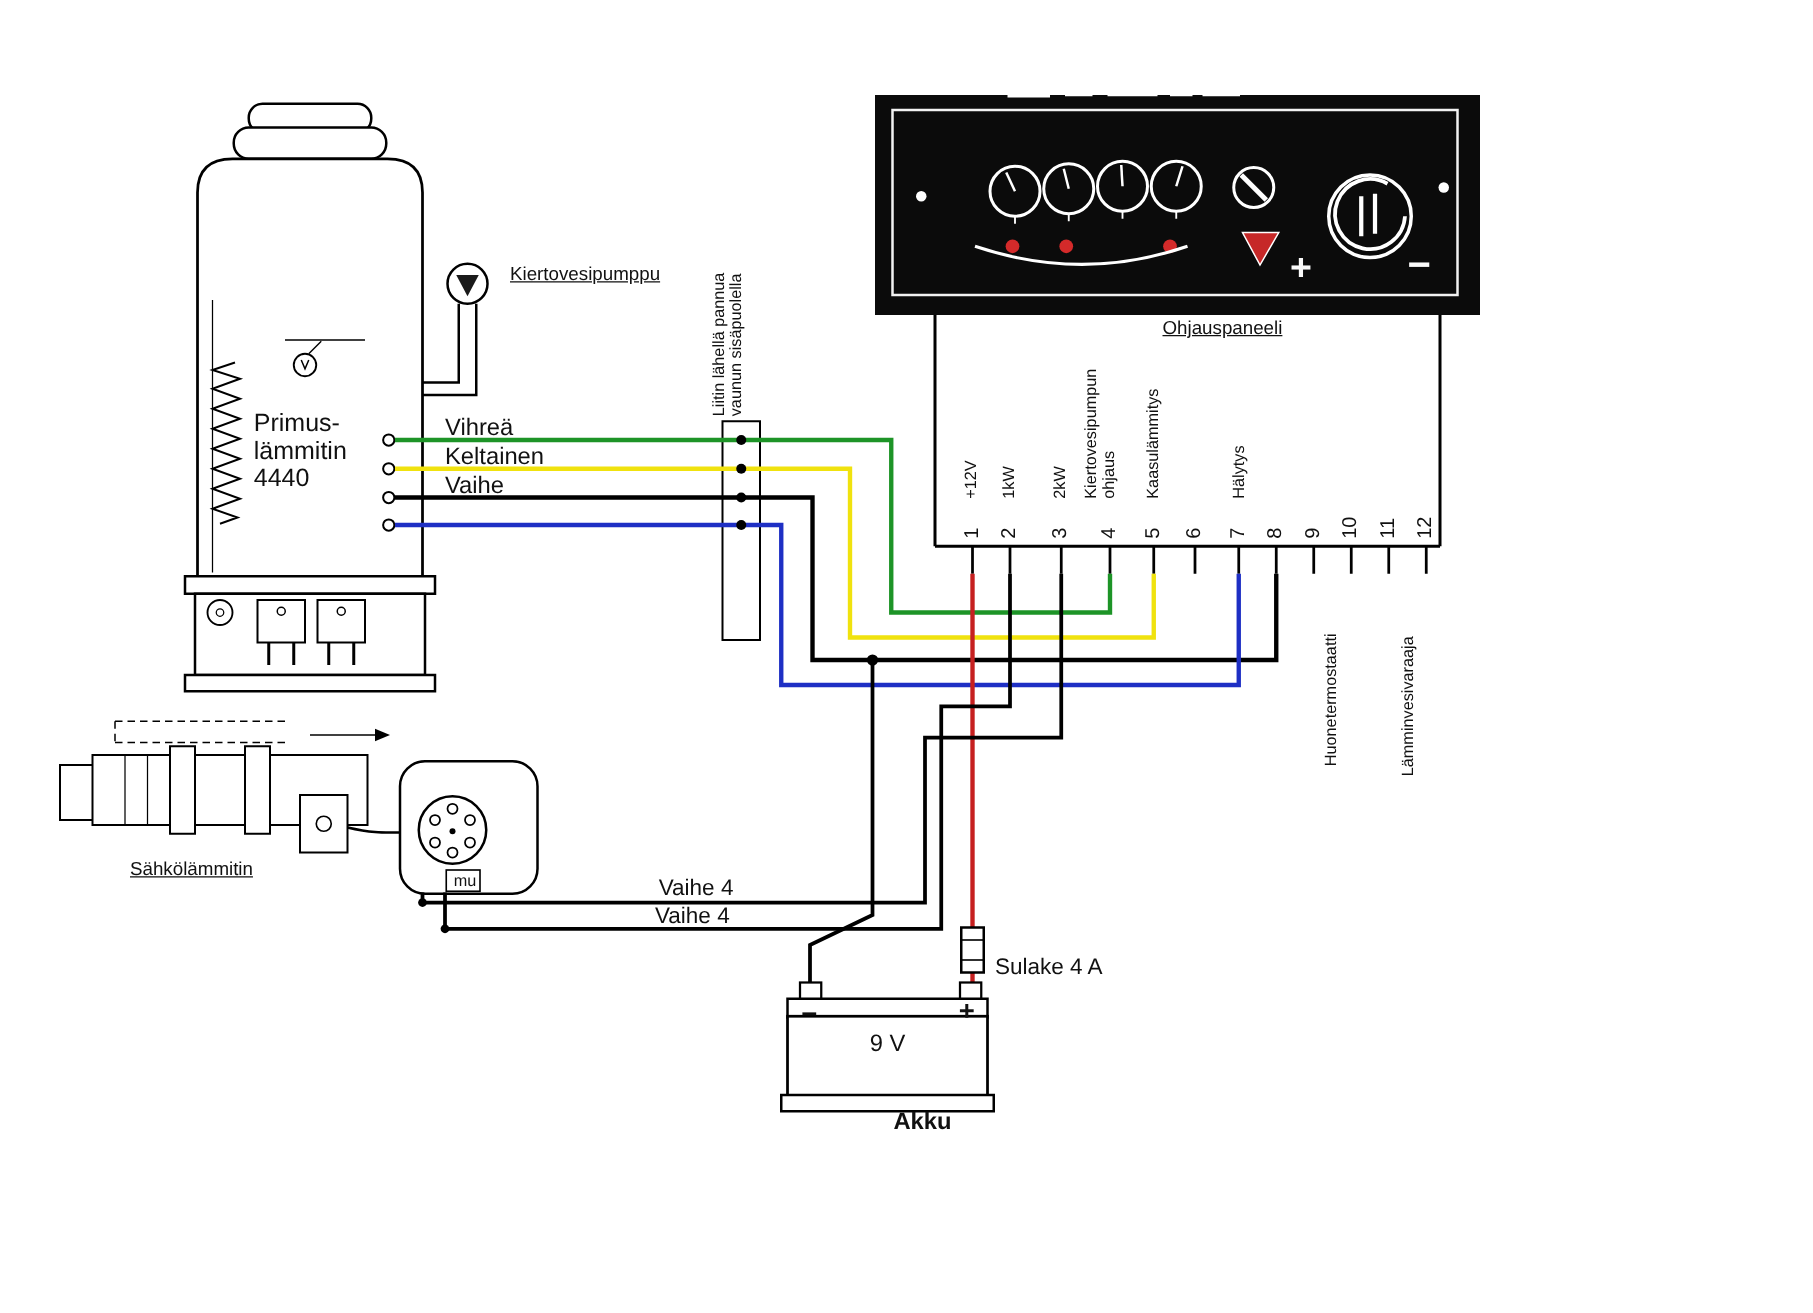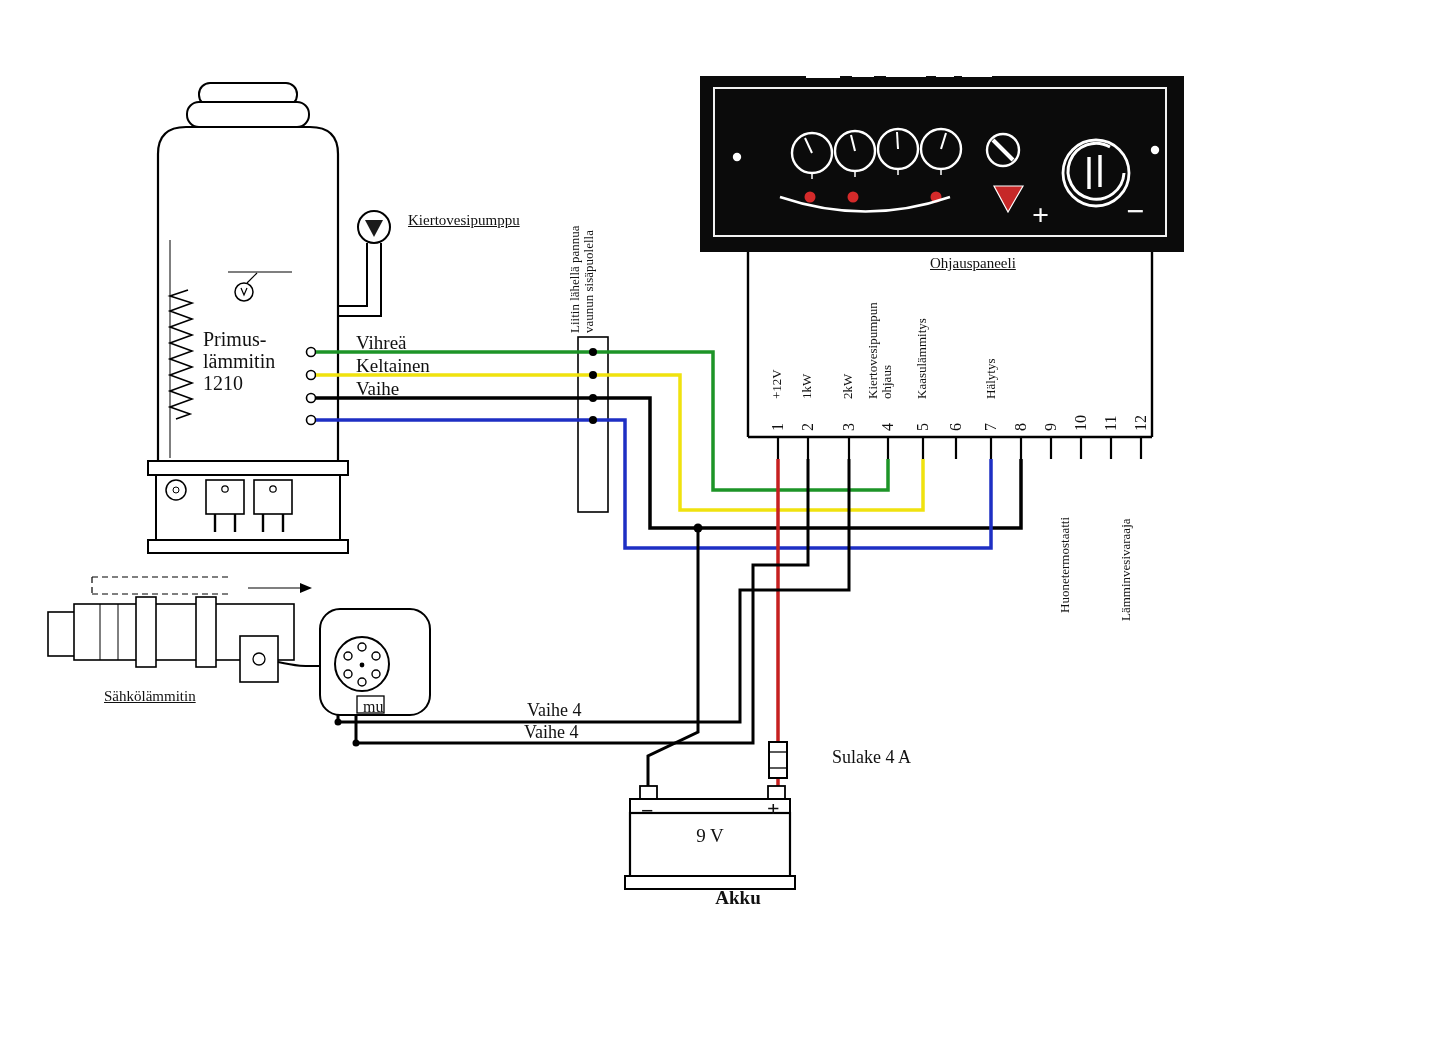--- a/index.html
+++ b/index.html
@@ -1,27 +1,27 @@
 <!DOCTYPE html>
 <html><head>
 <meta charset="utf-8">
 <style>
   html,body { margin:0; padding:0; background:#ffffff; }
   .stage {
     position:relative; width:1292px; height:1050px; background:#ffffff;
-    font-family:Liberation Serif, serif; overflow:hidden; color:#111;
+    font-family:Liberation Sans, sans-serif; overflow:hidden; color:#111;
   }
   .stage svg { position:absolute; left:0; top:0; }
   .lbl { position:absolute; white-space:nowrap; color:#111; line-height:1.1; }
   .rot { transform:rotate(-90deg); transform-origin:0 0; }
   .ul  { text-decoration:underline; }
   .white { color:#fafafa; }
   .ctr { text-align:center; }
   .bold { font-weight:bold; }
-  .fs11{font-size:16px}.fs13{font-size:13px}.fs15{font-size:15px}
+  .fs11{font-size:13px}.fs13{font-size:13px}.fs15{font-size:15px}
   .fs16{font-size:16px}.fs18{font-size:18px}.fs19{font-size:19px}
   .fs20{font-size:20px}.fs22{font-size:22px}
 </style>
 </head>
 <body>
 
 <div class="stage">
 
 <svg width="1450" height="1050" viewBox="0 0 1450 1050">
 
@@ -177,21 +177,21 @@
     <rect x="630" y="813" width="160" height="64" fill="#fff" stroke="#000" stroke-width="2.2"></rect>
     <rect x="625" y="876" width="170" height="13" fill="#fff" stroke="#000" stroke-width="2"></rect>
   </g>
 </svg>
 
   <div class="lbl fs15 ul" style="left:408px; top:212px;">Kiertovesipumppu</div>
 
   <div class="lbl fs20" style="left:203px; top:328px;">
     <div>Primus-</div>
     <div>lämmitin</div>
-    <div>1210</div>
+    <div>4440</div>
   </div>
 
   <div class="lbl fs19" style="left:356px; top:333px;text-align:right;">Vihreä</div>
   <div class="lbl fs19" style="left:356px; top:356px;">Keltainen</div>
   <div class="lbl fs19" style="left:356px; top:379px;">Vaihe</div>
 
   <div class="lbl rot fs13" style="left:568px; top:333px;">
     <div>Liitin lähellä pannua</div>
     <div>vaunun sisäpuolella</div>
   </div>
@@ -224,20 +224,20 @@
   <div class="lbl rot fs13" style="left:984px; top:399px;">Hälytys</div>
   <div class="lbl rot fs13" style="left:1058px; top:613px;">Huonetermostaatti</div>
   <div class="lbl rot fs13" style="left:1119px; top:621px;">Lämminvesivaraaja</div>
 
   <div class="lbl fs15 ul" style="left:104px; top:688px;">Sähkölämmitin</div>
   <div class="lbl fs11" style="left:363px; top:698px;">mu</div>
 
   <div class="lbl fs18" style="left:527px; top:701px;">Vaihe 4</div>
   <div class="lbl fs18" style="left:524px; top:723px;">Vaihe 4</div>
 
-  <div class="lbl fs18" style="left:796px; top:748px;margin-left:36px;">Sulake 4 A</div>
+  <div class="lbl fs18" style="left:796px; top:764px;">Sulake 4 A</div>
 
   <div class="lbl fs22 bold" style="left:641px; top:799px;">−</div>
   <div class="lbl fs22 bold" style="left:767px; top:797px;">+</div>
   <div class="lbl fs19 ctr" style="left:630px; top:826px; width:160px;">9 V</div>
   <div class="lbl fs19 ctr bold" style="left:630px; top:888px; width:160px;padding-left:28px;">Akku</div>
 
 </div>
 
 </body></html>

